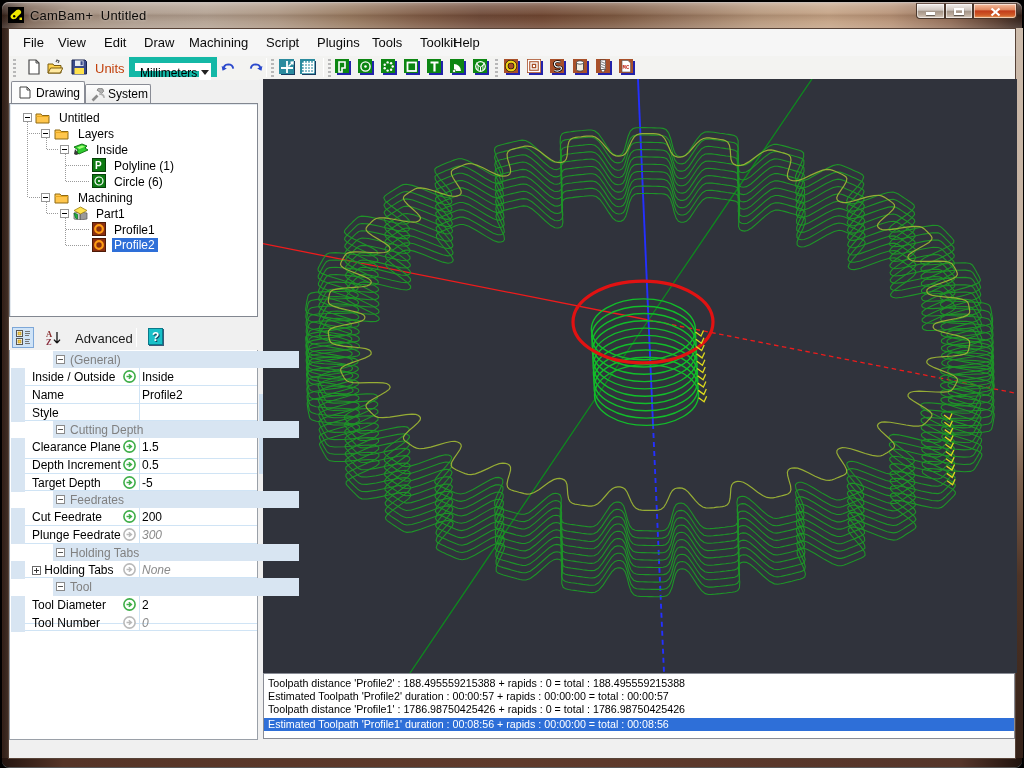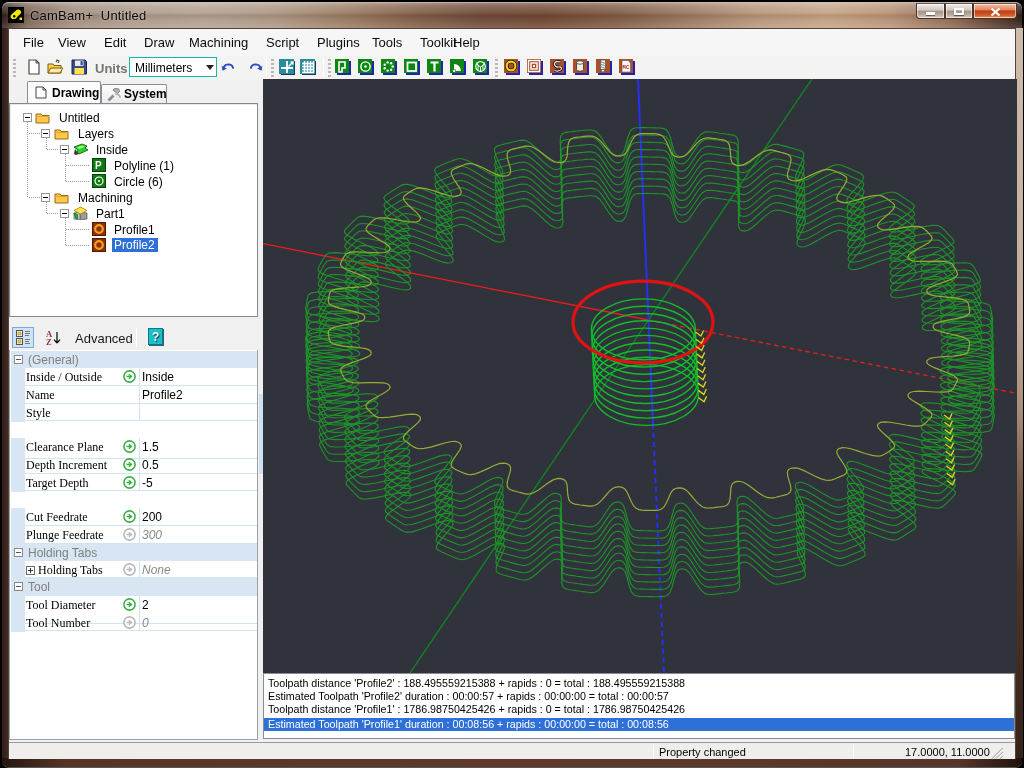--- a/index.html
+++ b/index.html
@@ -25,44 +25,44 @@
 #client { position:absolute; left:8px; top:28px; width:1008px; height:731px; background:#f0f0f0; border:1px solid #564237; }
 
 #menubar { position:absolute; left:0; top:0; width:1006px; height:27px; background:#f6f6f6; }
 #menubar span { position:absolute; top:6px; font-size:13px; color:#0a0a0a; }
 
 #toolbar { position:absolute; left:0; top:27px; width:1006px; height:24px; background:#f3f3f1; }
 .tsep { position:absolute; top:2px; width:1px; height:19px; background:#c8c8c8; border-right:1px solid #fff; }
 .grip { position:absolute; top:3px; width:3px; height:18px; background-image:repeating-linear-gradient(180deg,#b8b8b8 0 2px,transparent 2px 4px); }
 .ticon { position:absolute; top:3px; width:16px; height:16px; }
 
-#tabs { position:absolute; left:16px; top:51px; width:250px; height:24px; background:#f0f0f0;font-weight:bold; }
+#tabs { position:absolute; left:0; top:51px; width:250px; height:24px; background:#f0f0f0; }
 .tab { position:absolute; font-size:12px; color:#000; }
 
 #treepanel { position:absolute; left:0px; top:74px; width:249px; height:214px; background:#fff; border:1px solid #828790; box-shadow:inset 1px 1px 0 #e3e9ef; }
 #propbar  { position:absolute; left:0px; top:296px; width:249px; height:25px; background:#f0f0f0; }
 #propgrid { position:absolute; left:0px; top:321px; width:249px; height:390px; background:#fff; border:1px solid #9aa0a8; border-top:none;}
 
 #viewport { position:absolute; left:254px; top:50px; width:754px; height:594px; background:#30333c; overflow:hidden; }
 #vsplit { position:absolute; left:250px; top:50px; width:4px; height:594px; background:#f0f0f0; }
 
 #log { position:absolute; left:254px; top:644px; width:752px; height:66px; background:#fff; border:1px solid #898c95; font-size:10.7px; color:#000; letter-spacing:0; }
 .logline { position:absolute; left:4px; white-space:nowrap; }
 
 #status { position:absolute; left:0; top:713px; width:1006px; height:17px; background:#efeeec; border-top:1px solid #9a9a9a; font-size:11px; color:#000; }
 .sdiv { position:absolute; top:2px; width:1px; height:14px; background:#c6c6c6; border-right:1px solid #fff; }
 
 .trow { position:absolute; font-size:12px; color:#000; white-space:nowrap; }
 .ebox { position:absolute; width:9px; height:9px; background:#fff; border:1px solid #969696; }
 .ebox i { position:absolute; left:1px; top:3px; width:5px; height:1px; background:#000; }
 
 .prow { position:absolute; left:1px; width:246px; height:18px; font-size:12px; }
-.pcat { background:#d8e5f2; color:#808080; }
+.pcat { background:#d8e5f2; color:#808080;margin-left:42px; }
 .pitem .strip { position:absolute; left:0; top:0; width:14px; height:18px; background:#d8e5f2; }
-.pname { position:absolute; left:15px; top:2px; color:#000;font-family:Liberation Serif, serif; }
+.pname { position:absolute; left:21px; top:2px; color:#000; }
 .pval { position:absolute; left:131px; top:2px; color:#000; }
 .pline { position:absolute; left:14px; width:232px; height:1px; background:#d0e4f5; bottom:0; }
 .vline { position:absolute; left:128px; top:0; width:1px; height:18px; background:#d0e4f5; }
 </style>
 </head>
 <body>
 <div id="screen">
  <div id="win"></div>
  <div id="titleglass"></div>
  <div id="winright" style="position:absolute;left:1016px;top:28px;width:7px;height:730px;background:linear-gradient(180deg,#cdbcac 0%,#c2ad9b 40%,#a98f7a 52%,#7a5f4c 62%,#4e3426 75%,#352219 100%)"></div>
@@ -110,22 +110,22 @@
       <path d="M9 3l1-2 2 1-1 2" fill="none" stroke="#555" stroke-width="1.2"></path>
       <path d="M1 5h5l1 1.5h7V14H1z" fill="#ffd34d" stroke="#7a5c10" stroke-width="1"></path>
       <path d="M1 14l2.6-5H16l-3 5z" fill="#ffe9a0" stroke="#7a5c10" stroke-width="1"></path>
         </svg>
         <svg class="ticon" style="left:62px" viewBox="0 0 16 16">
       <path d="M1 1h13l1.5 1.5V15H1z" fill="#3a4a8a" stroke="#1a2550" stroke-width="1"></path>
       <rect x="4" y="1.5" width="8.5" height="5.5" fill="#e8ecf2"></rect>
       <rect x="9.5" y="2.2" width="2.2" height="4" fill="#3a4a8a"></rect>
       <rect x="3.5" y="9" width="9.5" height="6" fill="#ffe24d"></rect>
         </svg>
-        <div style="position:absolute;left:86px;top:5px;font-size:13px;font-weight:bold;color:#737373">Units</div>
-        <div style="position:absolute;left:120px;top:1px;width:88px;height:20px;background:#fff;border:1px solid #14b8a6">
+        <div style="position:absolute;left:86px;top:5px;font-size:13px;font-weight:normal;color:#c2410c">Units</div>
+        <div style="position:absolute;left:120px;top:1px;width:88px;height:20px;background:#fff;border:6px solid #14b8a6">
       <span style="position:absolute;left:5px;top:3px;font-size:12px;color:#000">Millimeters</span>
       <div style="position:absolute;right:0;top:0;width:12px;height:18px;background:#fff">
       <div style="position:absolute;left:2px;top:7px;width:0;height:0;border-left:4px solid transparent;border-right:4px solid transparent;border-top:5px solid #222"></div>
           </div>
         </div>
         <svg class="ticon" style="left:211px" viewBox="0 0 16 16">
       <path d="M3.6 10.6 Q3.4 5.6 8.2 5.4 Q12.6 5.4 13.2 9.6" fill="none" stroke="#2a48cc" stroke-width="1.9"></path>
       <path d="M6.8 9.4 L2.6 11.8 L1.6 7.0 Z" fill="#2a48cc"></path>
         </svg>
         <svg class="ticon" style="left:239px" viewBox="0 0 16 16">
@@ -433,20 +433,27 @@
               <span class="pval">Profile2</span>
               <div class="pline"></div>
         </div>
         <div class="prow pitem" style="top:54px;height:17px">
               <div class="strip"></div>
               <span class="pname">Style</span>
               <div class="vline" style="height:17px"></div>
               <span class="pval"></span>
               <div class="pline"></div>
         </div>
+        <div class="prow pcat" style="top:71px;height:17px">
+              <svg class="abs" style="left:3px;top:4px" width="9" height="9" viewBox="0 0 9 9">
+            <rect x="0.5" y="0.5" width="8" height="8" fill="#fff" stroke="#8a8a8a"></rect>
+            <path d="M2 4.5h5" stroke="#555"></path>
+          </svg>
+              <span style="position:absolute;left:17px;top:2px">Cutting Depth</span>
+        </div>
         <div class="prow pitem" style="top:88px;height:21px">
               <div class="strip"></div>
               <span class="pname">Clearance Plane</span>
           <svg class="abs" style="left:112px;top:2px" width="13" height="13" viewBox="0 0 13 13">
       <circle cx="6.5" cy="6.5" r="5.6" fill="#fff" stroke="#3fae49" stroke-width="1.6"></circle>
       <path d="M3.5 6.5h4M5.8 4.2l2.6 2.3-2.6 2.3" fill="none" stroke="#3fae49" stroke-width="1.5"></path>
           </svg>
               <div class="vline" style="height:18px"></div>
               <span class="pval">1.5</span>
               <div class="pline"></div>
@@ -465,20 +472,27 @@
         <div class="prow pitem" style="top:124px;height:17px">
               <div class="strip"></div>
               <span class="pname">Target Depth</span>
           <svg class="abs" style="left:112px;top:2px" width="13" height="13" viewBox="0 0 13 13">
       <circle cx="6.5" cy="6.5" r="5.6" fill="#fff" stroke="#3fae49" stroke-width="1.6"></circle>
       <path d="M3.5 6.5h4M5.8 4.2l2.6 2.3-2.6 2.3" fill="none" stroke="#3fae49" stroke-width="1.5"></path>
           </svg>
               <div class="vline" style="height:17px"></div>
               <span class="pval">-5</span>
               <div class="pline"></div>
+        </div>
+        <div class="prow pcat" style="top:141px;height:17px">
+              <svg class="abs" style="left:3px;top:4px" width="9" height="9" viewBox="0 0 9 9">
+            <rect x="0.5" y="0.5" width="8" height="8" fill="#fff" stroke="#8a8a8a"></rect>
+            <path d="M2 4.5h5" stroke="#555"></path>
+          </svg>
+              <span style="position:absolute;left:17px;top:2px">Feedrates</span>
         </div>
         <div class="prow pitem" style="top:158px;height:18px">
               <div class="strip"></div>
               <span class="pname">Cut Feedrate</span>
           <svg class="abs" style="left:112px;top:2px" width="13" height="13" viewBox="0 0 13 13">
       <circle cx="6.5" cy="6.5" r="5.6" fill="#fff" stroke="#3fae49" stroke-width="1.6"></circle>
       <path d="M3.5 6.5h4M5.8 4.2l2.6 2.3-2.6 2.3" fill="none" stroke="#3fae49" stroke-width="1.5"></path>
           </svg>
               <div class="vline" style="height:18px"></div>
               <span class="pval">200</span>
@@ -546,24 +560,14 @@
               <div class="pline"></div>
         </div>
       </div>
   <div id="log">
         <div class="logline" style="top:3px">Toolpath distance 'Profile2' : 188.495559215388 + rapids : 0 = total : 188.495559215388</div>
         <div class="logline" style="top:16px">Estimated Toolpath 'Profile2' duration : 00:00:57 + rapids : 00:00:00 = total : 00:00:57</div>
         <div class="logline" style="top:29px">Toolpath distance 'Profile1' : 1786.98750425426 + rapids : 0 = total : 1786.98750425426</div>
         <div class="abs" style="left:0;top:44px;width:750px;height:13px;background:#2e6fd8"></div>
         <div class="logline" style="top:44px;color:#fff">Estimated Toolpath 'Profile1' duration : 00:08:56 + rapids : 00:00:00 = total : 00:08:56</div>
       </div>
-  <div id="status">
-    <div class="sdiv" style="left:644px"></div>
-    <span class="abs" style="left:650px;top:3px">Property changed</span>
-    <div class="sdiv" style="left:844px"></div>
-    <span class="abs" style="left:896px;top:3px">17.0000, 11.0000</span>
-    <svg class="abs" style="left:982px;top:4px" width="13" height="13" viewBox="0 0 13 13">
-      <path d="M12 1L1 12M12 5L5 12M12 9L9 12" stroke="#b0b0b0" stroke-width="1.3"></path>
-      <path d="M12 2L2 12M12 6L6 12M12 10L10 12" stroke="#fdfdfd" stroke-width="1"></path>
-        </svg>
-      </div>
  </div>
 </div>
 
 </body></html>

